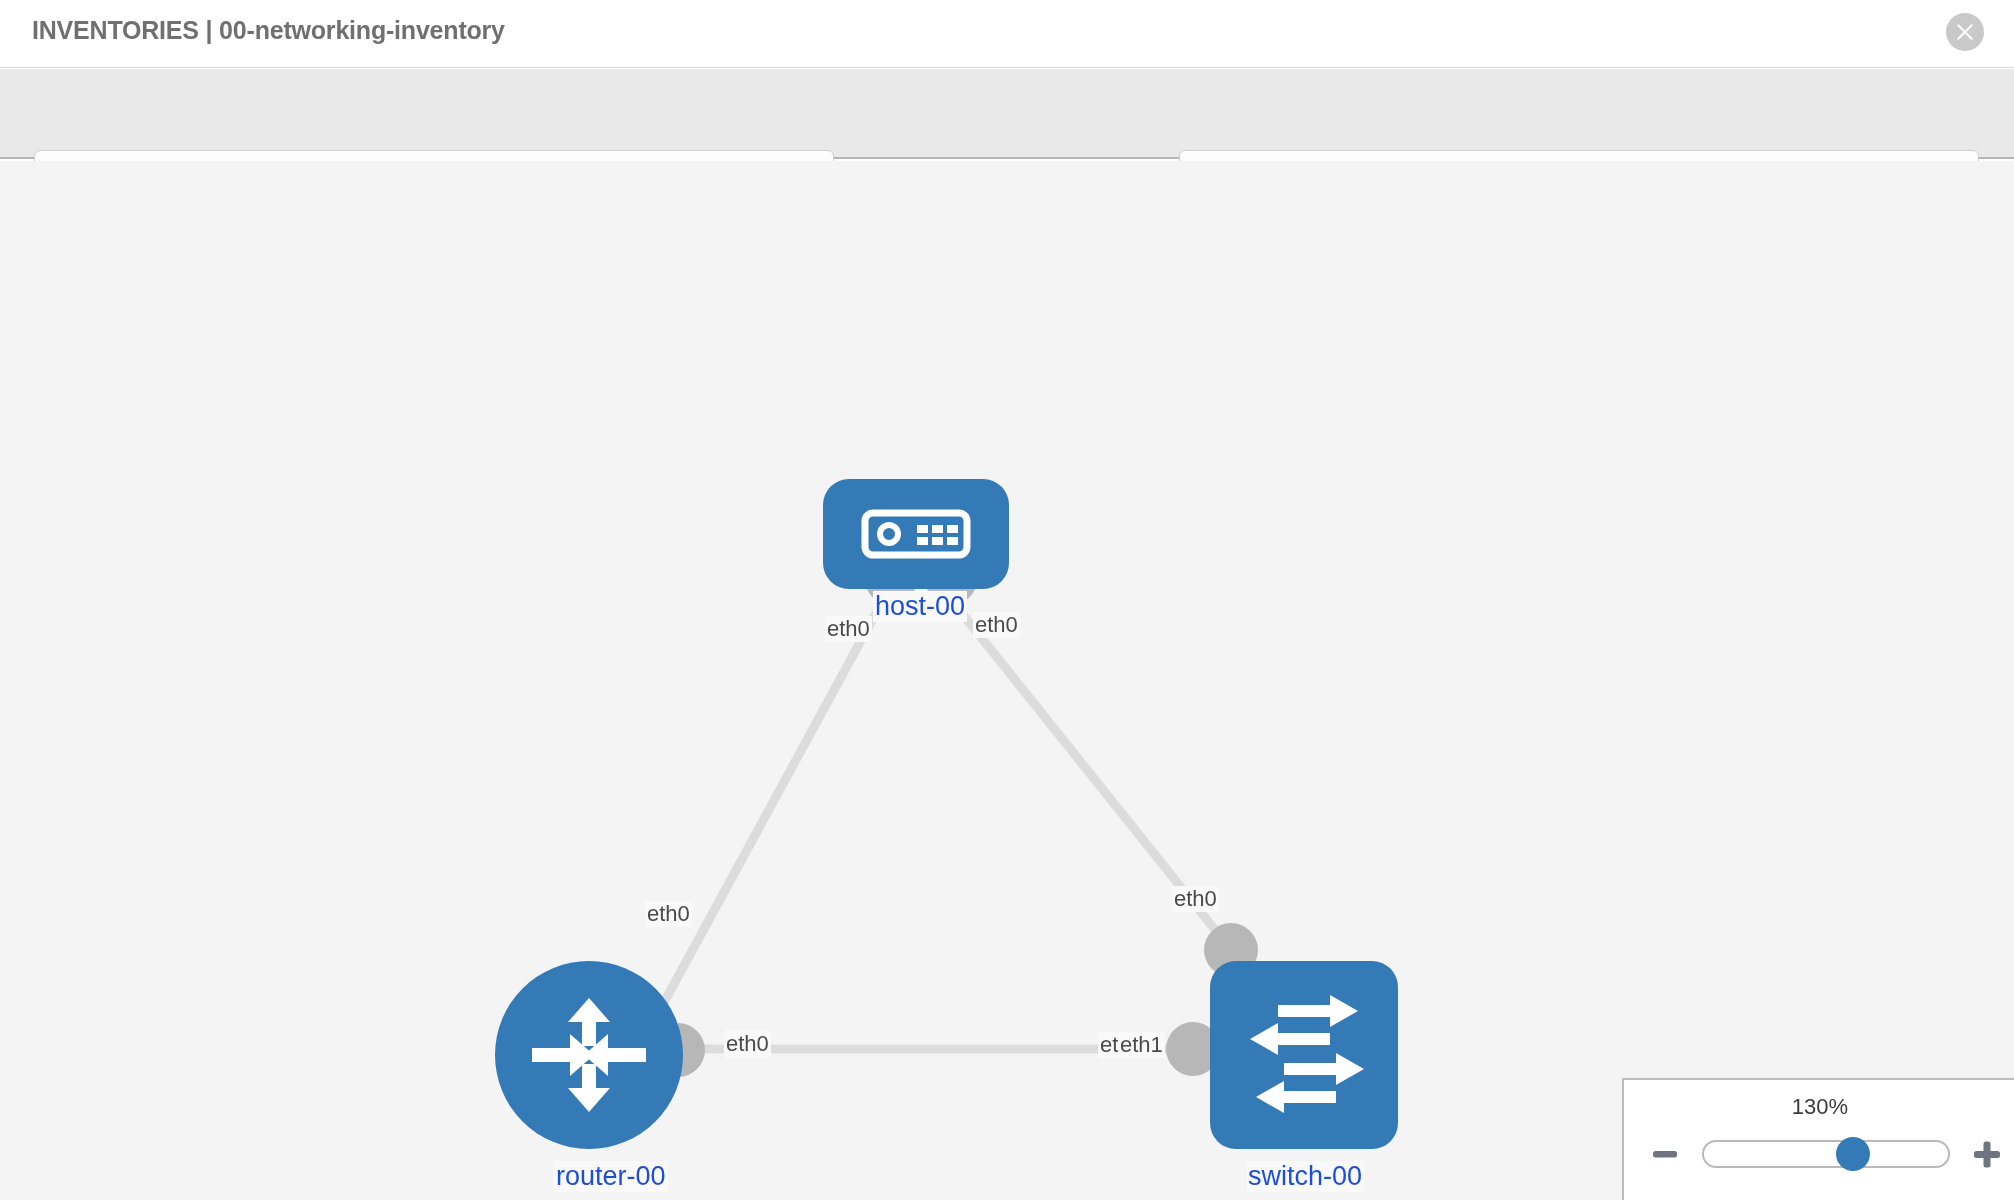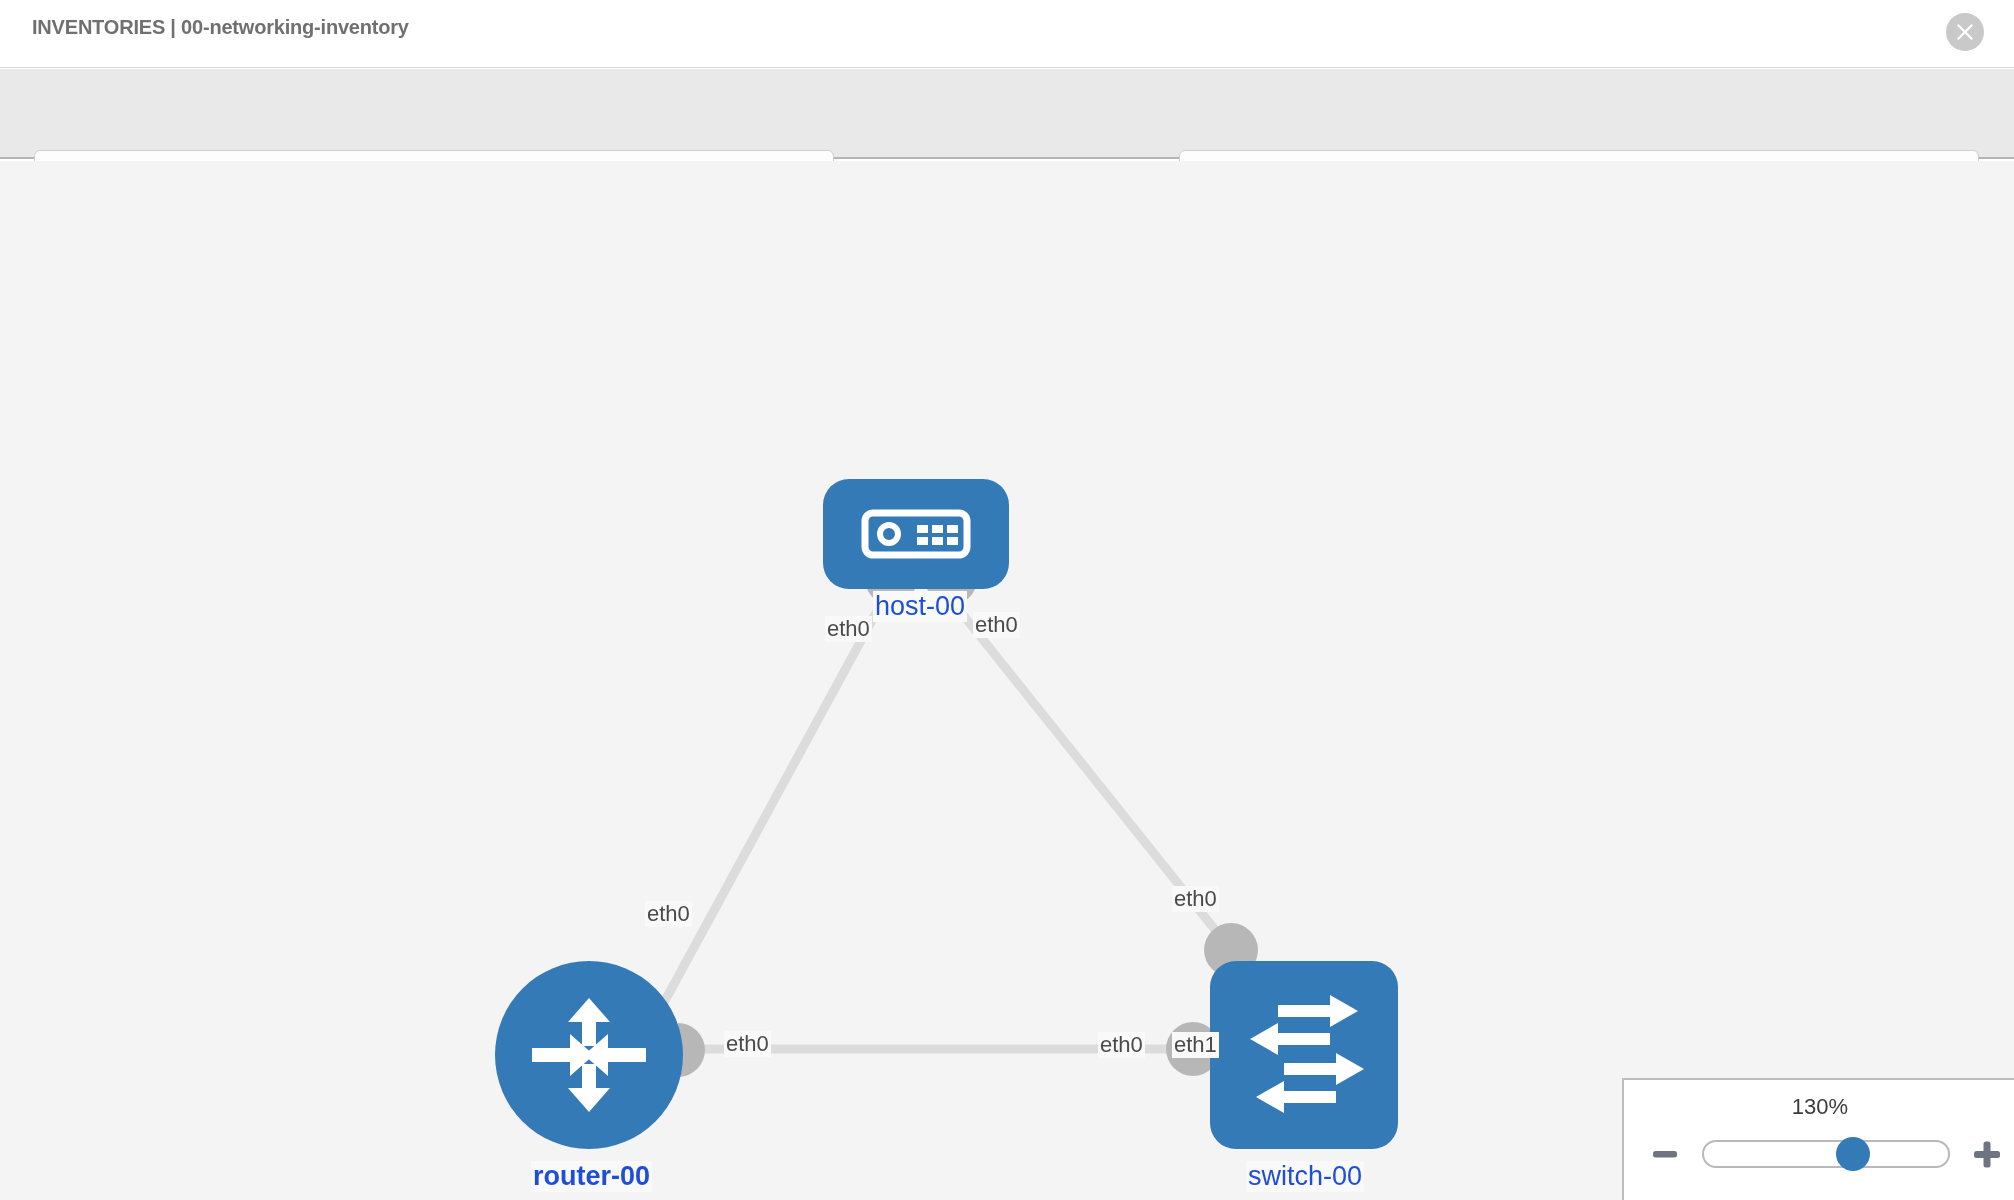--- a/index.html
+++ b/index.html
@@ -13,21 +13,21 @@
 
   
   .header {
     position: absolute; left: 0; top: 0;
     width: 2014px; height: 68px;
     background: #ffffff;
     border-bottom: 1px solid #d7d7d7;
   }
   .header-title {
     position: absolute; left: 32px; top: 16px;
-    font-size: 20px; font-weight: bold;
+    font-size: 25px; font-weight: bold;
     letter-spacing: -0.2px;
     color: #707070;
     white-space: nowrap;
   }
   .close-btn {
     position: absolute; right: 30px; top: 13px;
     width: 38px; height: 38px; border-radius: 50%;
     background: #c9c9c9;
     cursor: pointer;
   }
@@ -237,42 +237,42 @@
           <path d="M61 4 L82 28 L68 28 L68 52 L54 52 L54 28 L40 28 Z"></path>
 
           <path d="M61 118 L40 94 L54 94 L54 70 L68 70 L68 94 L82 94 Z"></path>
 
           <path d="M66 61 L42 40 L42 54 L4 54 L4 68 L42 68 L42 82 Z"></path>
 
           <path d="M56 61 L80 82 L80 68 L118 68 L118 54 L80 54 L80 40 Z"></path>
         </g>
       </svg>
     </div>
-    <div class="node-label" style="left:531px; top:1000px;font-weight:bold;">router-00</div>
+    <div class="node-label" style="left:554px; top:1000px;">router-00</div>
     <div class="edge-label" style="left:645px; top:740px;">eth0</div>
     <div class="edge-label" style="left:724px; top:870px;">eth0</div>
 
     <div class="node rounded" style="left:1210px; top:800px; width:188px; height:188px;">
       <svg width="124" height="124" viewBox="0 0 124 124" aria-hidden="true">
         <g fill="#ffffff">
 
           <path d="M116 18 L88 2 L88 12 L36 12 L36 24 L88 24 L88 34 Z"></path>
 
           <path d="M8 46 L36 30 L36 40 L88 40 L88 52 L36 52 L36 62 Z"></path>
 
           <path d="M122 76 L94 60 L94 70 L42 70 L42 82 L94 82 L94 92 Z"></path>
 
           <path d="M14 104 L42 88 L42 98 L94 98 L94 110 L42 110 L42 120 Z"></path>
         </g>
       </svg>
     </div>
     <div class="node-label" style="left:1246px; top:1000px;">switch-00</div>
     <div class="edge-label" style="left:1172px; top:725px;">eth0</div>
     <div class="edge-label" style="left:1098px; top:871px;">eth0</div>
-    <div class="edge-label" style="left:1172px; top:871px;">eth1</div>
+    <div class="edge-label" style="left:1118px; top:871px;">eth1</div>
 
     <div class="zoom-panel" style="left:1622px; top:917px;">
       <div class="zoom-value">130%</div>
       <div class="zoom-row">
         <div class="zoom-minus">
           <svg width="28" height="28" viewBox="0 0 28 28" aria-hidden="true">
             <rect x="2" y="11" width="24" height="6.5" rx="2.5" fill="#6e7580"></rect>
           </svg>
         </div>
         <div class="zoom-track">

